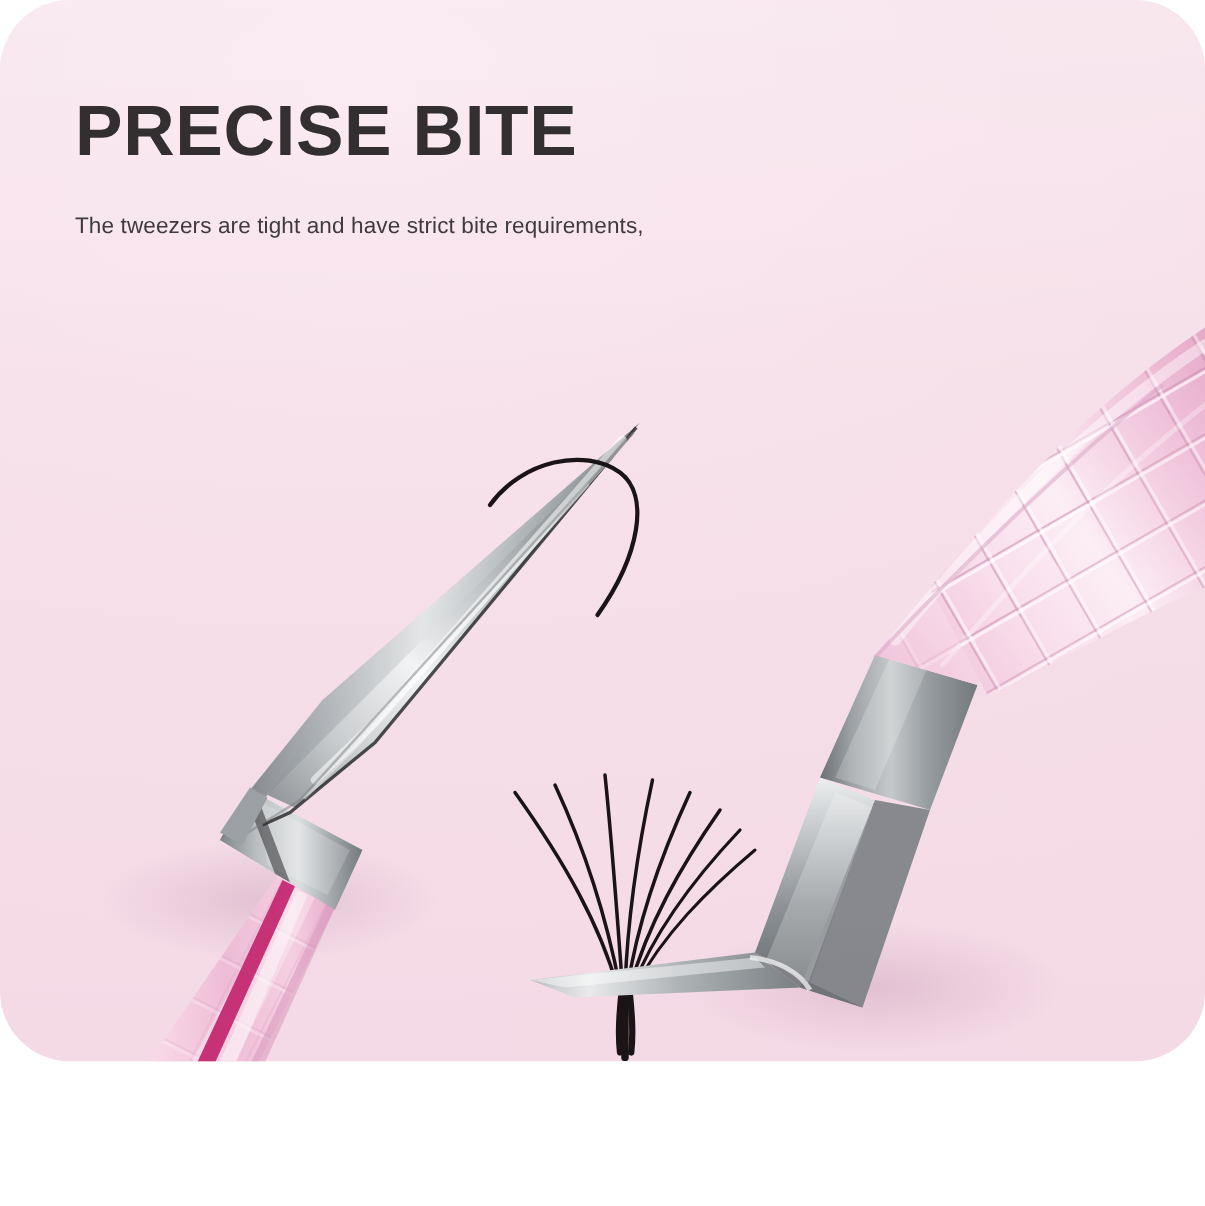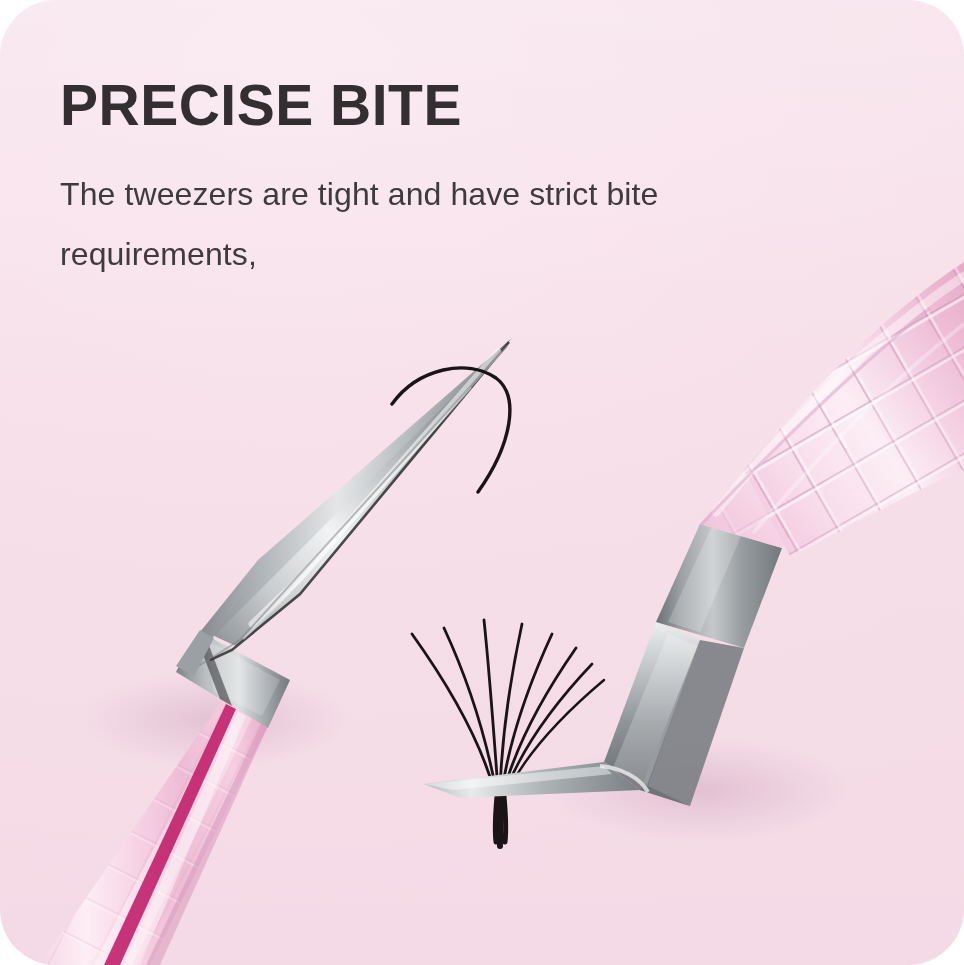--- a/index.html
+++ b/index.html
@@ -1,40 +1,40 @@
 <!DOCTYPE html>
 <html><head>
 <meta charset="utf-8">
 <style>
   html,body{margin:0;padding:0;background:#ffffff;}
   body{width:964px;height:965px;overflow:hidden;font-family:"Liberation Sans",sans-serif;}
 
   #card{
     position:relative;
-    width:964px;height:965px;
+    width:964px;height:849px;
     border-radius:56px;
     overflow:hidden;
     background:
       radial-gradient(120% 90% at 30% 8%, #f9e6ef 0%, #f7e1ea 45%, #f5dde7 100%);
   }
   #card::after{
     content:"";position:absolute;inset:0;pointer-events:none;
     background:linear-gradient(180deg, rgba(255,255,255,0.22) 0%, rgba(255,255,255,0) 38%, rgba(241,211,226,0.30) 100%);
   }
 
   
   #textblock{position:absolute;left:60px;top:76px;z-index:40;}
   #title{
     font-size:57px;font-weight:700;letter-spacing:0.5px;
     color:#332f31;line-height:1.05;margin:0;
     font-family:"Liberation Sans",sans-serif;
   }
   #subtitle{
     margin:28px 0 0 0;
-    font-size:32px;font-weight:400;color:#3e3a3d;
+    font-size:18px;font-weight:400;color:#3e3a3d;
     line-height:1.88;letter-spacing:0.1px;
     max-width:740px;
     font-family:"Liberation Sans",sans-serif;
   }
   #subtitle span{display:block;}
 
   
   #art{position:absolute;inset:0;z-index:10;}
   #art svg{position:absolute;left:0;top:0;width:964px;height:965px;}
 </style>

